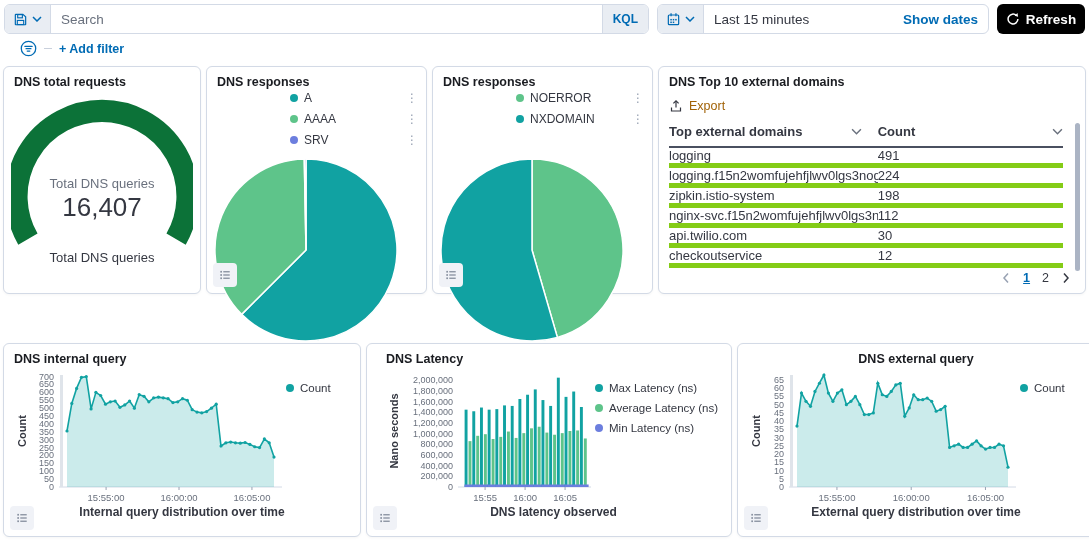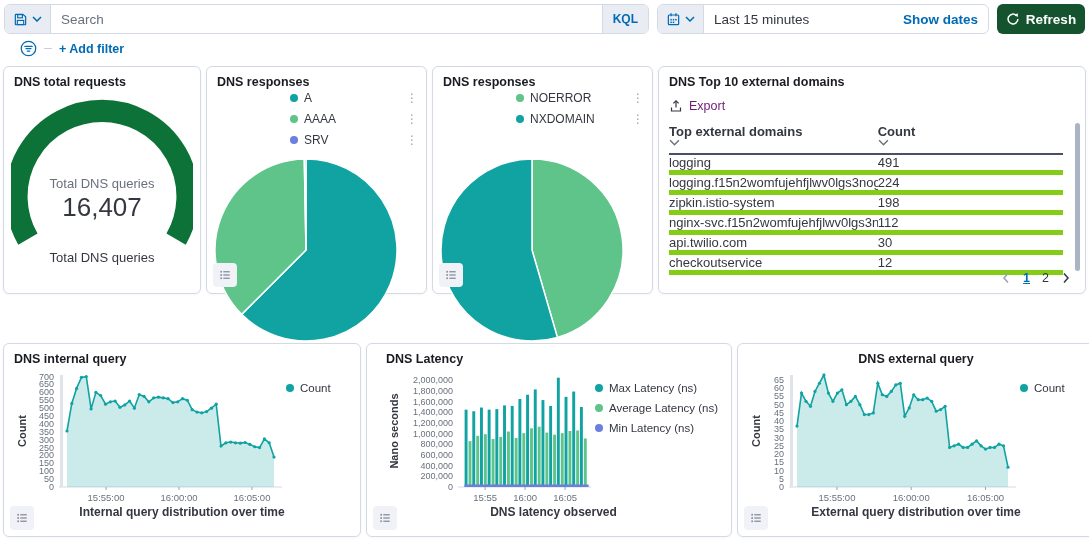--- a/index.html
+++ b/index.html
@@ -8,21 +8,21 @@
   .topbar{position:absolute;top:4px;left:4px;right:4px;display:flex;gap:8px;height:30px;}
   .group{display:flex;align-items:stretch;border:1px solid #D3DAE6;border-radius:6px;background:#fff;overflow:hidden;}
   .search-group{flex:1;}
   .addon{display:flex;align-items:center;gap:4px;background:#E9EDF3;border:none;border-right:1px solid #D3DAE6;padding:0 8px;cursor:pointer;}
   .search-input{flex:1;border:none;outline:none;font-size:13.5px;padding:0 10px;color:#343741;font-family:inherit;background:#fff;}
   .search-input::placeholder{color:#69707D;}
   .kql{display:flex;align-items:center;padding:0 10px;background:#E9EDF3;border-left:1px solid #D3DAE6;color:#006BB4;font-weight:700;font-size:12px;cursor:pointer;}
   .time-group{width:330px;}
   .time-value{flex:1;display:flex;align-items:center;padding:0 10px;font-size:13.5px;color:#343741;cursor:pointer;}
   .show-dates{display:flex;align-items:center;padding:0 10px;color:#006BB4;font-weight:700;font-size:13.5px;cursor:pointer;}
-  .refresh{width:88px;display:flex;align-items:center;justify-content:center;gap:6px;background:#14532d;color:#fff;
+  .refresh{width:88px;display:flex;align-items:center;justify-content:center;gap:6px;background:#000000;color:#fff;
            font-weight:700;font-size:13.5px;border:none;border-radius:6px;cursor:pointer;font-family:inherit;}
   .filter-row{position:absolute;top:40px;left:20px;display:flex;align-items:center;gap:7px;}
   .dash{width:8px;height:1px;background:#C9D0DC;}
   .add-filter{color:#006BB4;font-weight:700;font-size:12.5px;text-decoration:none;cursor:pointer;}
   .row{position:absolute;left:3px;right:3px;display:flex;gap:5px;}
   .row1{top:66px;height:228px;}
   .row2{top:343px;height:194px;}
   .panel{background:#fff;border:1px solid #D3DAE6;border-radius:6px;box-shadow:0 1px 3px rgba(0,0,0,.04);
          position:relative;padding:8px 10px;box-sizing:border-box;}
   .panel h3{margin:0;font-size:12.5px;font-weight:700;color:#1A1C21;}
@@ -32,24 +32,24 @@
   .gauge-host{position:absolute;top:26px;left:7px;right:7px;height:188px;}
   .gauge-caption{position:absolute;bottom:28px;left:0;right:0;text-align:center;font-size:13px;color:#343741;}
   .pie-host{position:absolute;top:90px;left:6px;width:186px;height:186px;}
   .pie-legend{position:absolute;top:24px;right:8px;width:128px;}
   .li{display:flex;align-items:center;gap:6px;margin-bottom:7px;font-size:12px;color:#343741;cursor:pointer;}
   .li .lbl{flex:1;}
   .dot{width:8px;height:8px;border-radius:50%;flex:0 0 auto;}
   .menu-icon{color:#98A2B3;cursor:pointer;line-height:1;}
   .list-btn{position:absolute;bottom:6px;left:6px;width:24px;height:24px;border:none;border-radius:4px;
             background:#F0F2F7;display:flex;align-items:center;justify-content:center;cursor:pointer;}
-  .export-row{margin:10px 0 4px;display:flex;align-items:center;gap:6px;font-size:12.5px;color:#701a75;cursor:pointer;width:70px;}
+  .export-row{margin:10px 0 4px;display:flex;align-items:center;gap:6px;font-size:12.5px;color:#a16207;cursor:pointer;width:70px;}
   .tbl{margin-right:12px;}
   .thead{display:flex;border-bottom:2px solid #4A5060;padding:7px 0;font-weight:700;font-size:13px;}
-  .th{display:flex;align-items:flex-start;justify-content:space-between;cursor:pointer;flex-direction:column;}
+  .th{display:flex;align-items:center;justify-content:space-between;cursor:pointer;}
   .th1{flex:1.04;padding-right:16px;}
   .th2{flex:1;}
   .trow{display:flex;padding:0 0;border-bottom:5px solid #84cc16;font-size:13px;}
   .c1{flex:1.04;white-space:nowrap;overflow:hidden;padding-right:16px;}
   .c2{flex:1;}
   .pg{position:absolute;bottom:8px;right:14px;display:flex;align-items:center;gap:12px;font-size:12.5px;}
   .pg .num{cursor:pointer;color:#343741;}
   .pg .num.active{color:#006BB4;font-weight:600;text-decoration:underline;}
   .sb{position:absolute;top:56px;right:5px;width:5px;height:148px;background:#ABB4C4;border-radius:3px;cursor:pointer;}
   .p-ts{display:flex;flex-direction:column;padding:8px 10px 4px;}

